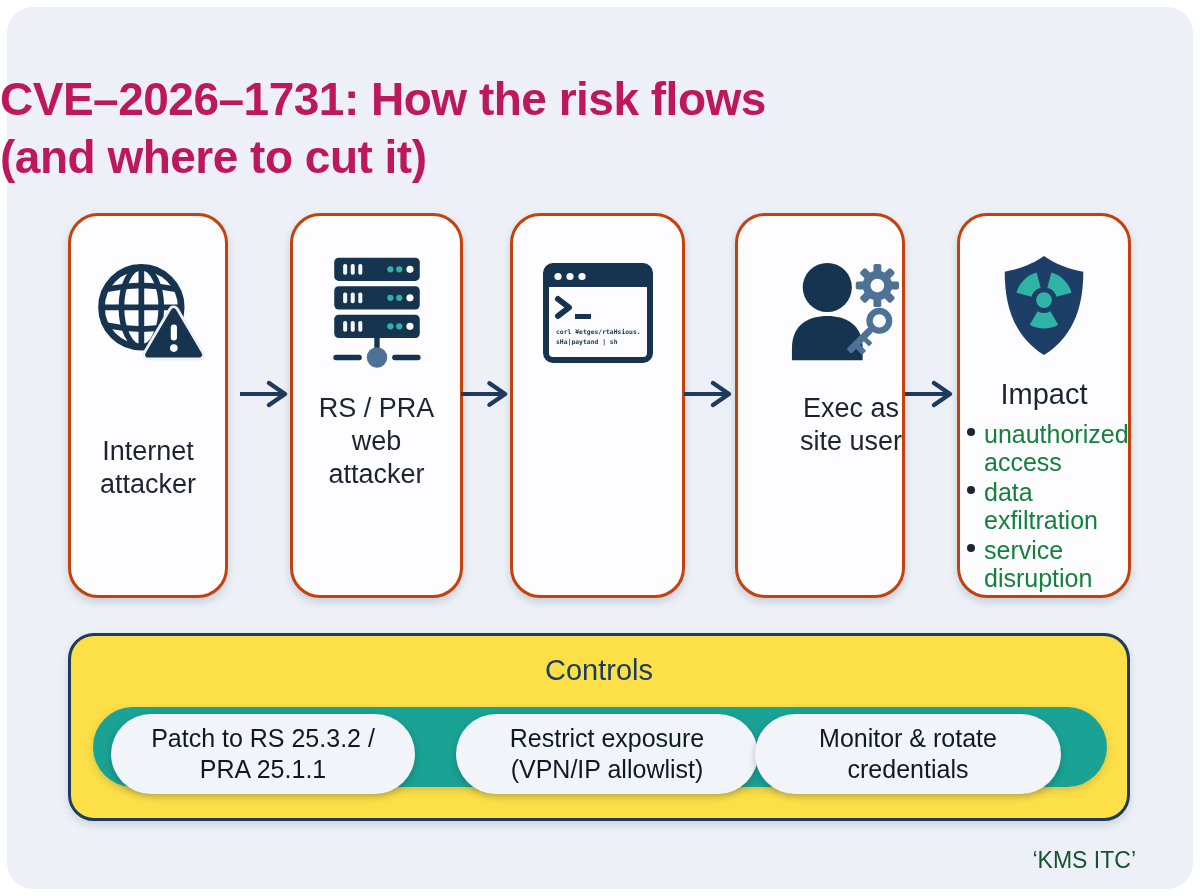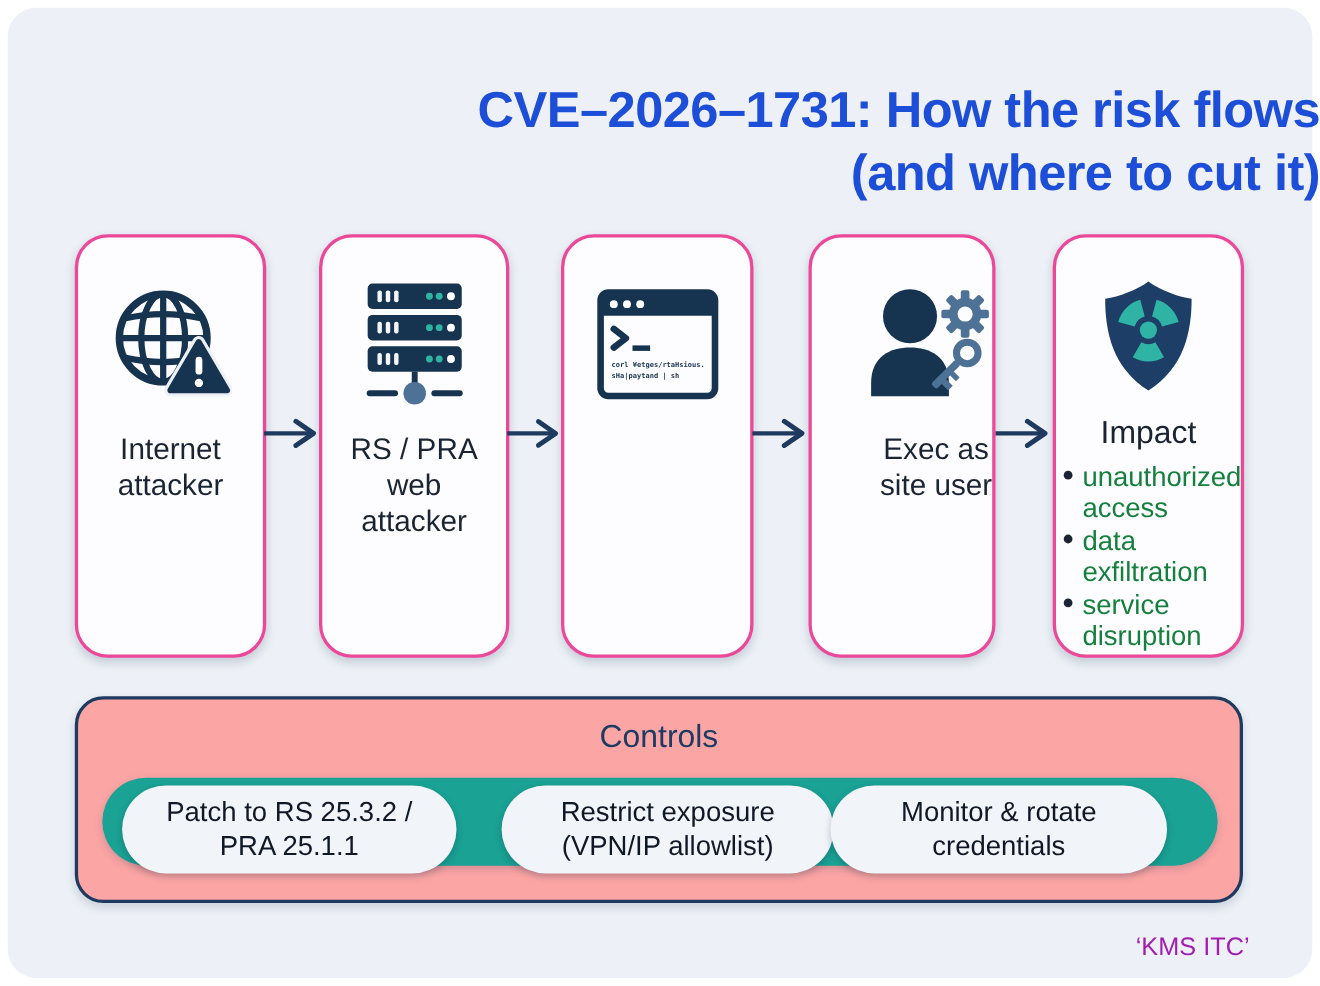--- a/index.html
+++ b/index.html
@@ -15,39 +15,39 @@
   .card {
     position: absolute;
     left: 7px; top: 7px; right: 7px; bottom: 7px;
     background: #edf1f7;
     border-radius: 26px;
   }
 
   .title {
     position: absolute;
     top: 70px; left: 0; width: 100%;
-    text-align: right;
+    text-align: left;
     font-size: 46px;
     font-weight: 600;
     line-height: 1.27;
-    color: #1d4ed8;
+    color: #be185d;
     white-space: pre-line;
     letter-spacing: -0.5px;
   }
 
   .flow-box {
     position: absolute;
     top: 213px; height: 385px;
     background: #fdfdff;
-    border: 3px solid #ec4899;
+    border: 3px solid #c2410c;
     border-radius: 30px;
     box-shadow: 0 4px 9px rgba(23,42,77,0.18);
     display: flex; flex-direction: column; align-items: center;
   }
-  .box-1 { left: 68px;  width: 174px; }
+  .box-1 { left: 68px;  width: 160px; gap: 43px; }
   .box-2 { left: 290px; width: 173px; }
   .box-3 { left: 510px; width: 175px; }
   .box-4 { left: 735px; width: 170px; align-items: flex-end; }
   .box-5 { left: 957px; width: 174px; }
 
   .icon-wrap {
     height: 118px; margin-top: 38px;
     display: flex; align-items: center; justify-content: center;
   }
   .box-5 .icon-wrap { margin-top: 34px; }
@@ -90,21 +90,21 @@
   }
   .arrow-1 { left: 240px; width: 52px; }
   .arrow-2 { left: 461px; width: 51px; }
   .arrow-3 { left: 683px; width: 54px; }
   .arrow-4 { left: 903px; width: 56px; }
 
   .controls-box {
     position: absolute;
     left: 68px; top: 633px;
     width: 1062px; height: 188px;
-    background: #fca5a5;
+    background: #fde047;
     border: 3px solid #1e3a5f;
     border-radius: 26px;
     box-shadow: 0 4px 9px rgba(23,42,77,0.15);
   }
   .controls-title {
     margin-top: 18px;
     text-align: center;
     font-size: 29px;
     color: #1d3c63;
     font-weight: 500;
@@ -131,21 +131,21 @@
     white-space: pre-line;
   }
   .pill-1 { left: 18px;  width: 304px; }
   .pill-2 { left: 363px; width: 302px; }
   .pill-3 { left: 662px; width: 306px; }
 
   .footer {
     position: absolute;
     right: 64px; bottom: 22px;
     font-size: 23px;
-    color: #a21caf;
+    color: #14532d;
   }
 </style>
 </head>
 <body>
 
 <div class="stage">
   <div class="card"></div>
 
   <div class="title">CVE–2026–1731: How the risk flows
 (and where to cut it)</div>

